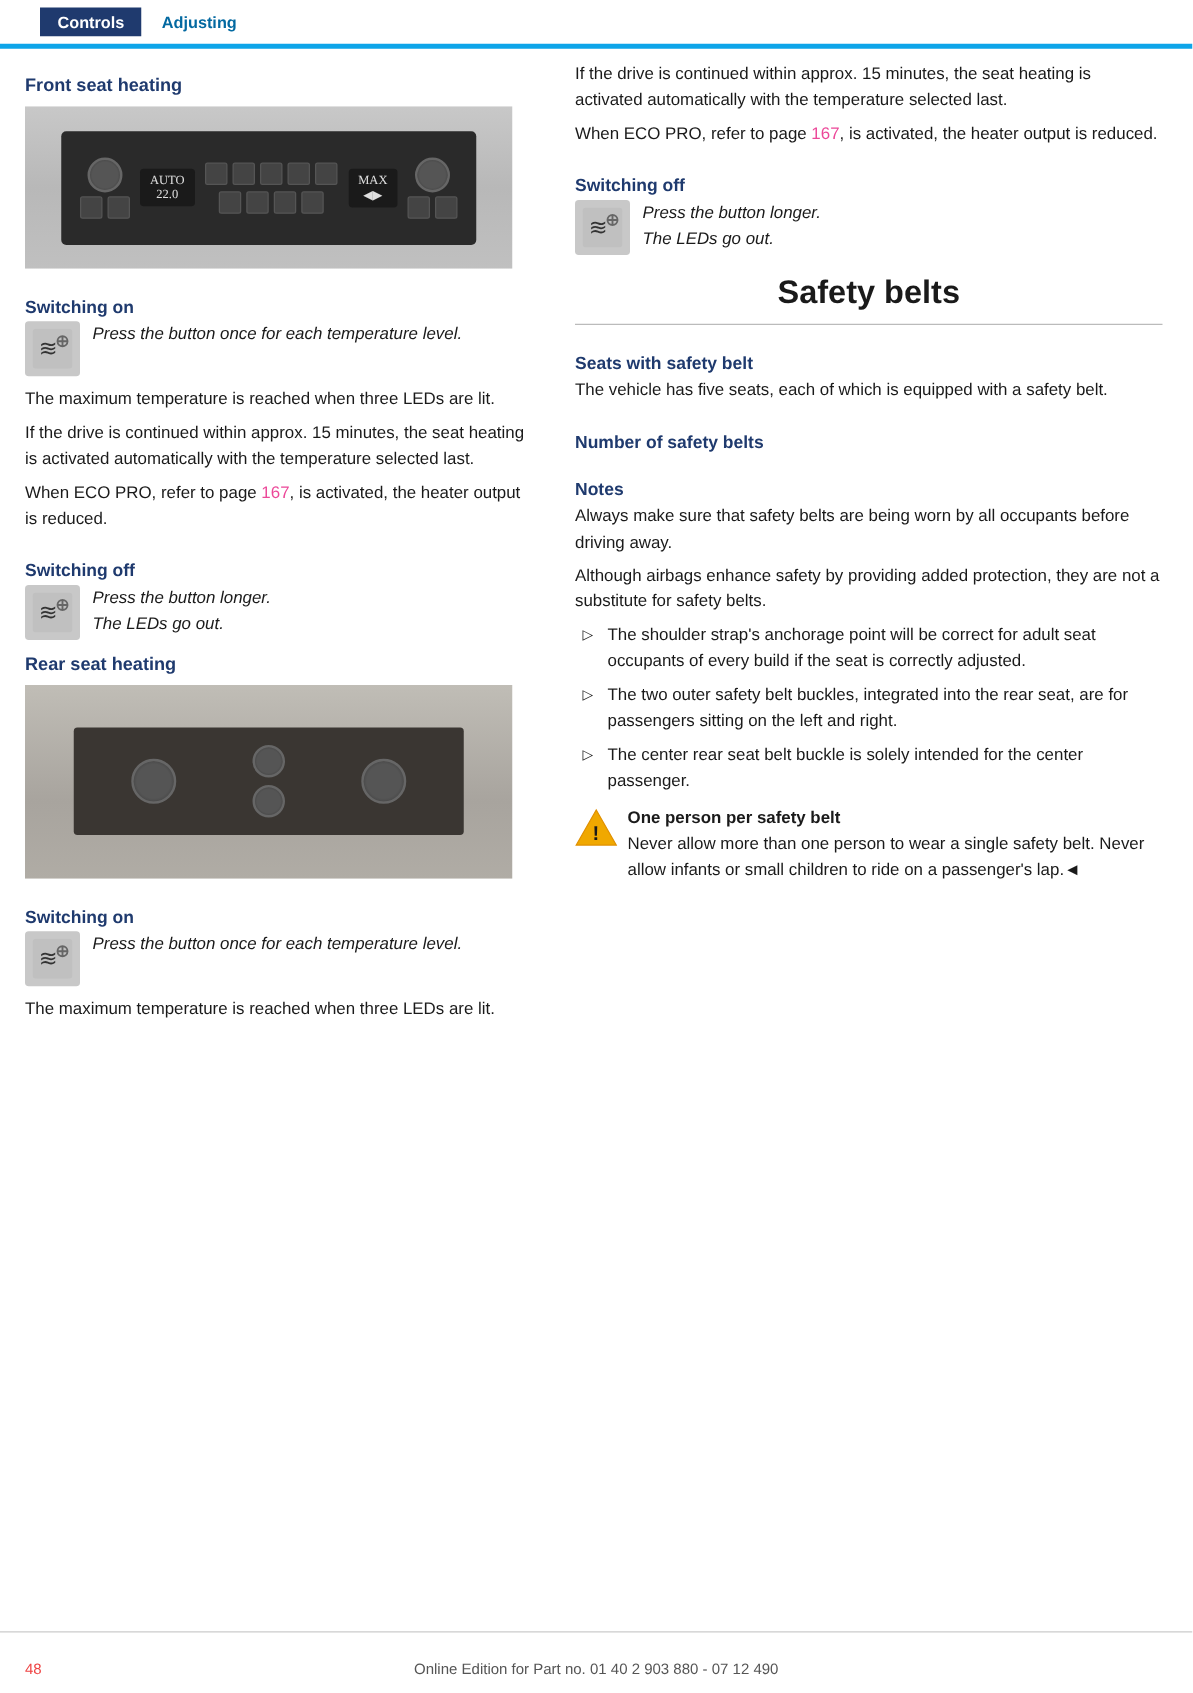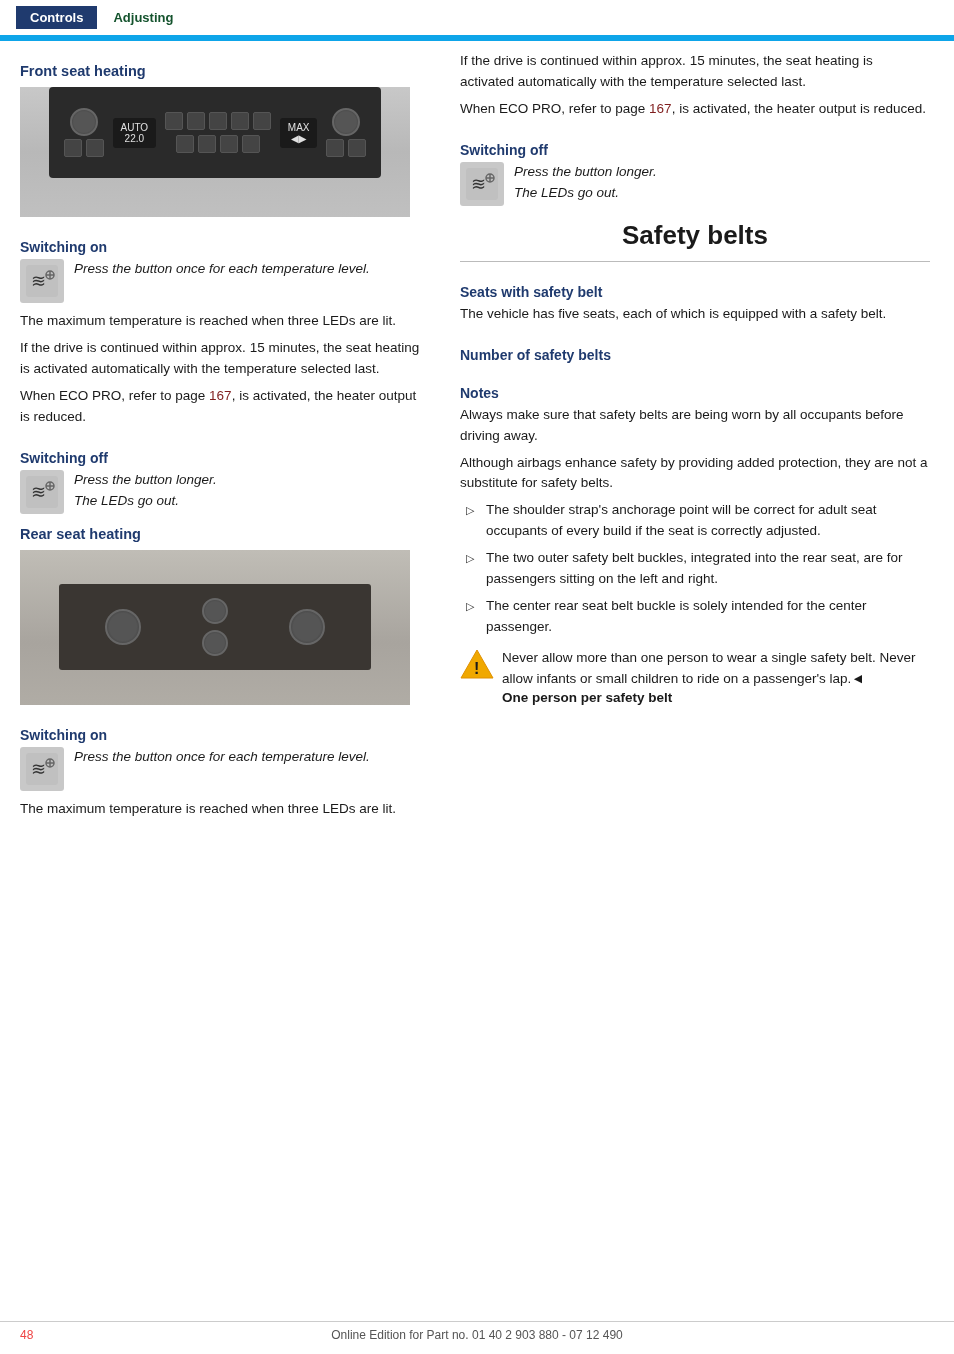--- a/index.html
+++ b/index.html
@@ -10,34 +10,34 @@
       background: #fff;
       width: 954px;
       min-height: 1354px;
       position: relative;
     }
 
     
     .header {
       display: flex;
       align-items: center;
-      border-bottom: 6px solid #0ea5e9;
-      padding: 6px 16px;
+      border-bottom: 4px solid #0ea5e9;
+      padding: 6px 32px;
       margin-bottom: 10px;
     }
     .header-tab-active {
       background: #1f3a6e;
       color: #fff;
       padding: 4px 14px;
       font-size: 13px;
       font-weight: bold;
       margin-right: 2px;
     }
     .header-tab-inactive {
-      color: #14532d;
+      color: #0369a1;
       padding: 4px 14px;
       font-size: 13px;
       font-weight: bold;
     }
 
     
     .main-content {
       display: flex;
       padding: 0 20px;
     }
@@ -104,22 +104,23 @@
       justify-content: center;
       position: relative;
       overflow: hidden;
     }
     
     .climate-panel {
       width: 100%;
       height: 100%;
       background: linear-gradient(180deg, #c8c8c8 0%, #b8b8b8 50%, #c0c0c0 100%);
       display: flex;
-      align-items: flex-start;
-      justify-content: center;
+      align-items: center;
+      justify-content: center;
+      font-family: Liberation Serif, serif;
     }
     .climate-inner {
       background: #2a2a2a;
       width: 85%;
       height: 70%;
       border-radius: 4px;
       display: flex;
       align-items: center;
       justify-content: space-around;
       padding: 4px 10px;
@@ -210,21 +211,21 @@
       font-size: 18px;
     }
     .switch-text {
       font-size: 13.5px;
       line-height: 1.55;
       font-style: italic;
     }
 
     
     .link-blue {
-      color: #7f1d1d;
+      color: #ec4899;
       text-decoration: none;
     }
 
     
     .bullet-list {
       margin-left: 6px;
       margin-top: 6px;
     }
     .bullet-item {
       display: flex;
@@ -255,21 +256,21 @@
       position: absolute;
       bottom: 12px;
       left: 0;
       right: 0;
       display: flex;
       justify-content: center;
       align-items: flex-end;
       font-size: 12px;
       color: #555;
       border-top: 1px solid #ccc;
-      padding-top: 6px;
+      padding-top: 22px;
     }
     .footer-page {
       position: absolute;
       bottom: 12px;
       left: 20px;
       font-size: 12px;
       color: #ef4444;
     }
 
     
@@ -457,22 +458,22 @@
     </div>
 
     <div class="warning-box">
       <div style="min-width:34px;">
         <svg width="34" height="32" viewBox="0 0 34 32">
           <polygon points="17,2 33,30 1,30" fill="#f0a800" stroke="#e09000" stroke-width="1"></polygon>
           <text x="14" y="26" font-size="16" font-weight="bold" fill="#1a1a1a">!</text>
         </svg>
       </div>
       <div>
+        <div style="font-weight:bold;font-size:13.5px;margin-bottom:4px;">One person per safety belt</div>
         <div style="font-size:13.5px;line-height:1.55;">Never allow more than one person to wear a single safety belt. Never allow infants or small children to ride on a passenger's lap.◄</div>
-        <div style="font-weight:bold;font-size:13.5px;margin-bottom:4px;">One person per safety belt</div>
       </div>
     </div>
 
   </div>
 </div>
 
 <div class="footer">
   <span>Online Edition for Part no. 01 40 2 903 880 - 07 12 490</span>
 </div>
 <div class="footer-page">48</div>

